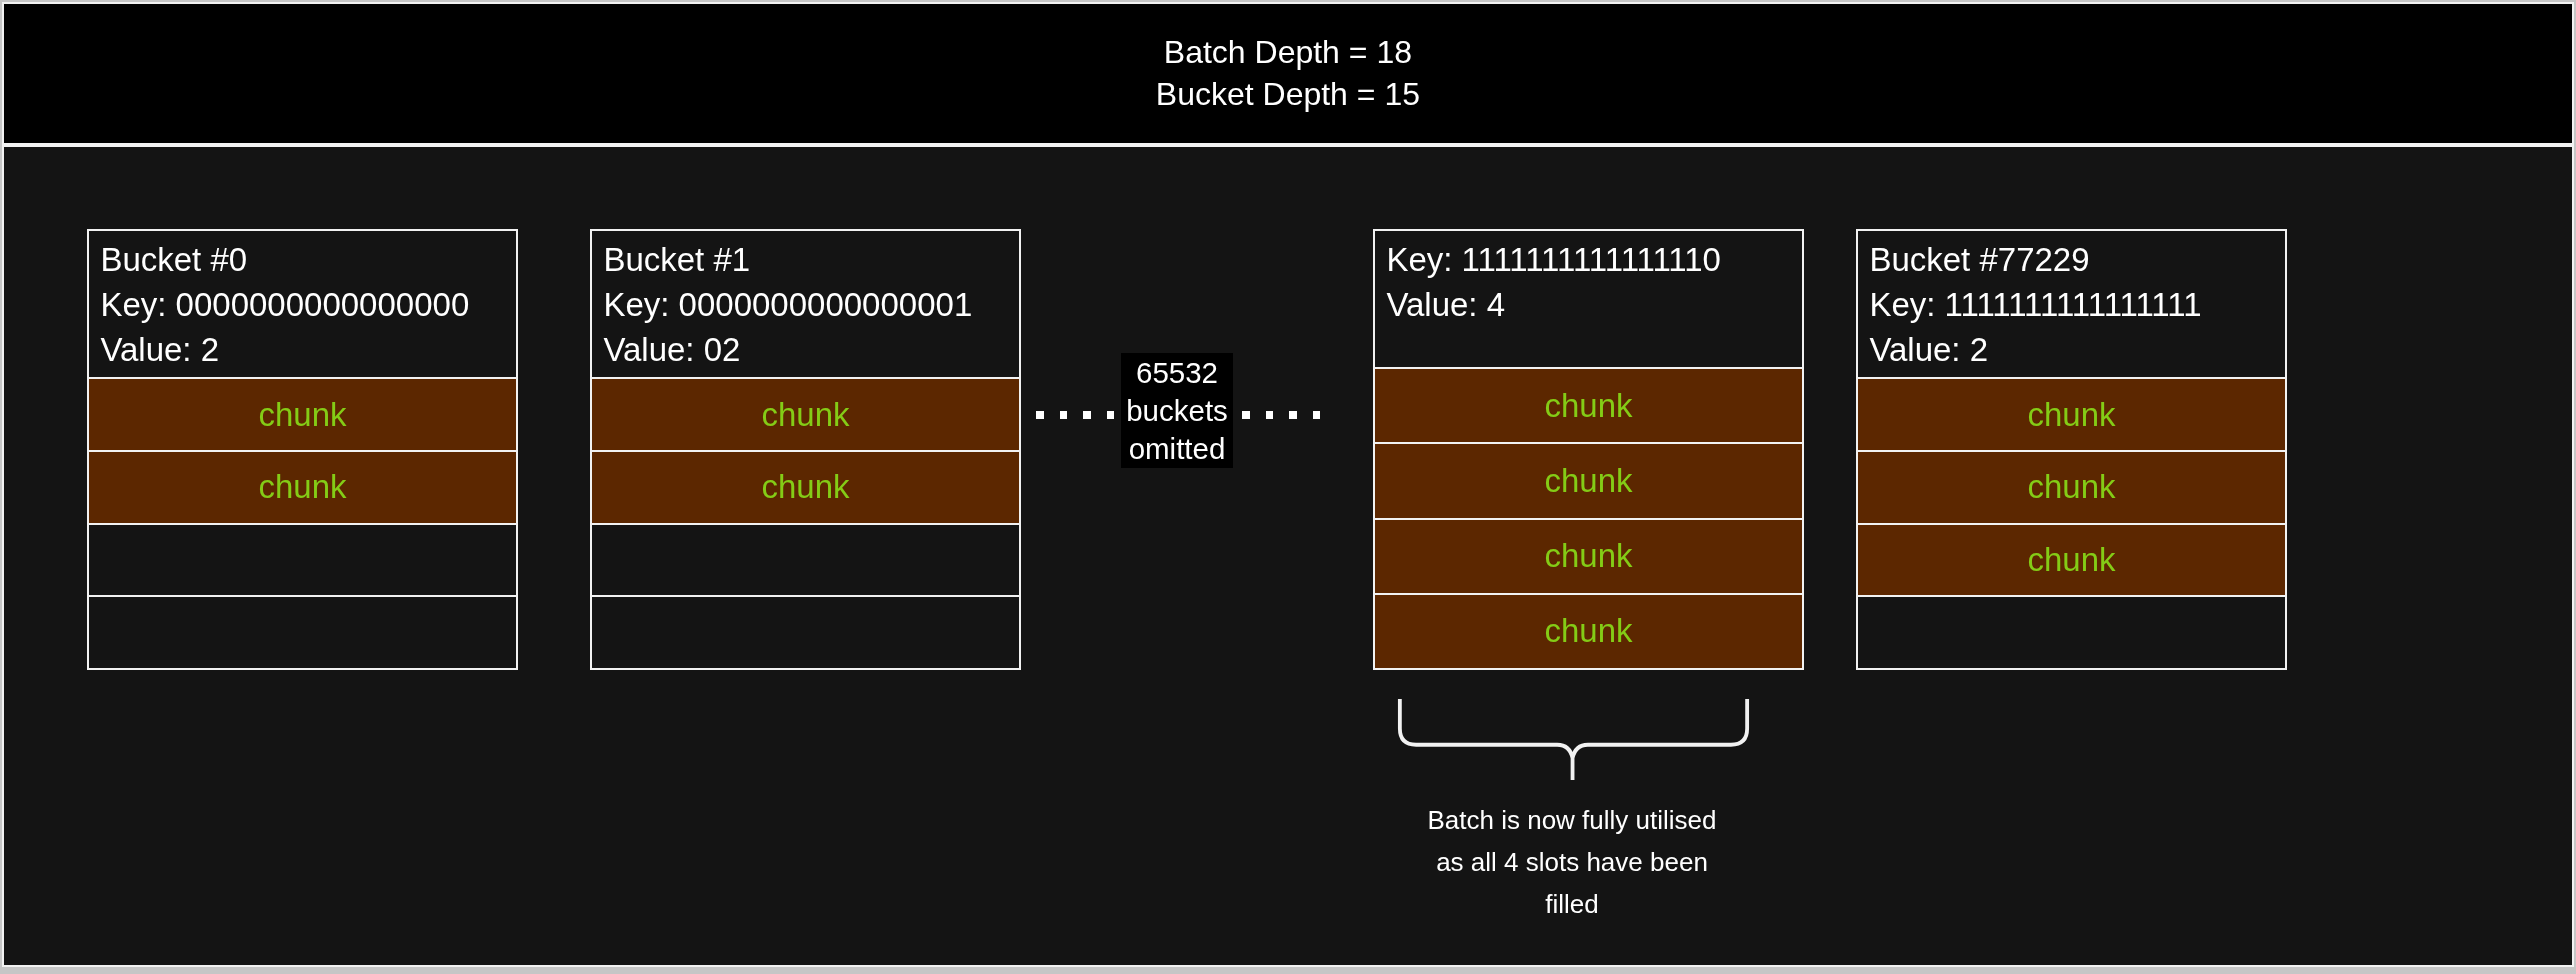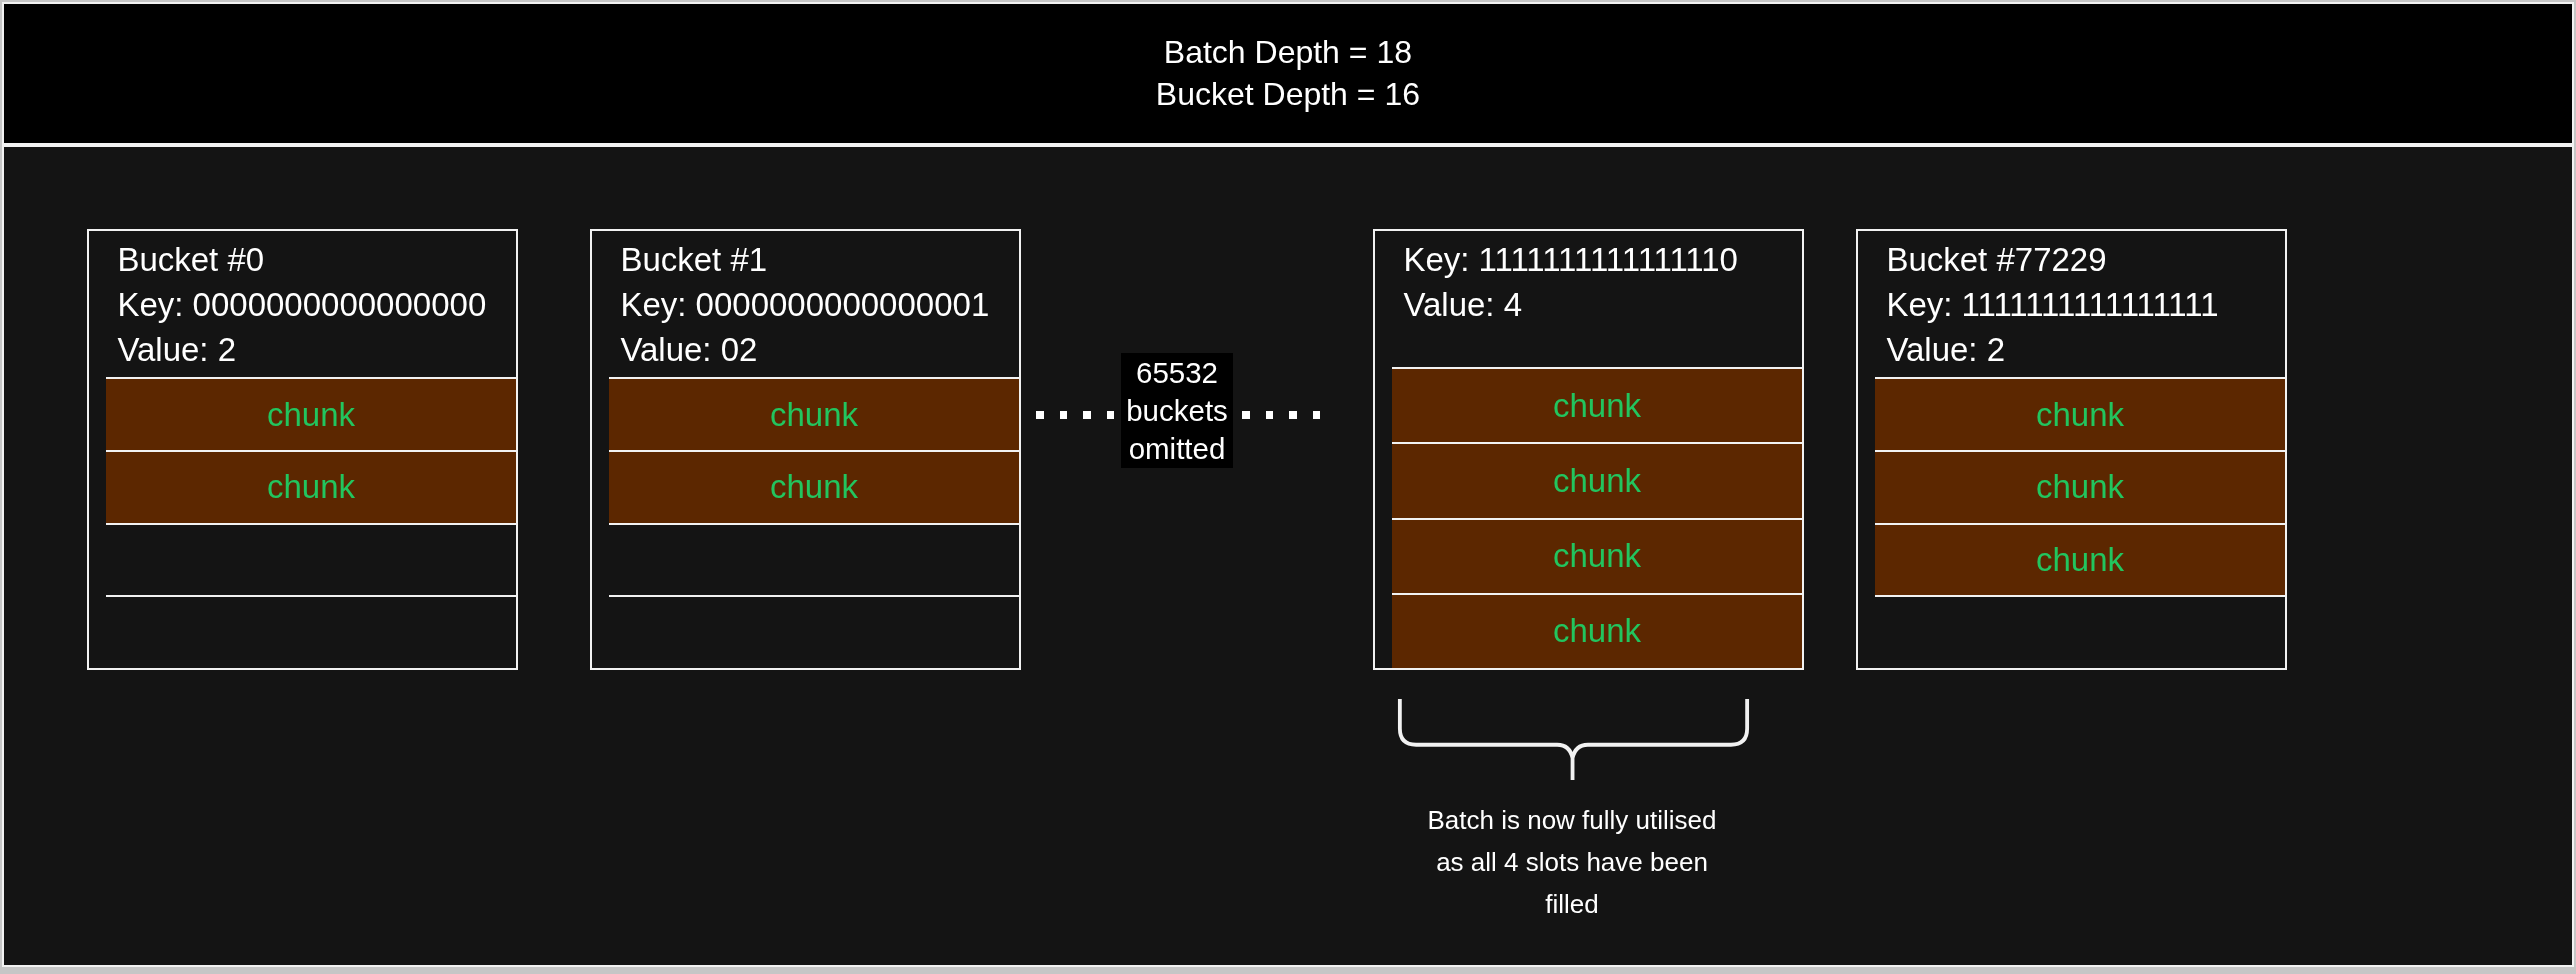--- a/index.html
+++ b/index.html
@@ -19,30 +19,30 @@
   }
   
   #canvas{
     left:1.9px;top:145px;width:2572px;height:822px;
     background:#141414;border:2.9px solid #f2f2f2;box-sizing:border-box;
   }
   
   .bucket{
     position:absolute;top:229px;width:431px;height:441px;
     border:2.9px solid #f2f2f2;box-sizing:border-box;
-    display:flex;flex-direction:column;background:#141414;padding-left:17px;
+    display:flex;flex-direction:column;background:#141414;
   }
   .bucket-info{
     flex:0 0 136px;padding:5.7px 11.4px;box-sizing:border-box;
     font-size:33px;line-height:45px;white-space:nowrap;
   }
   .bucket-row{
     flex:1 1 0;border-top:2.9px solid #f2f2f2;
     display:flex;align-items:center;justify-content:center;
-    font-size:33px;color:#22c55e;
+    font-size:33px;color:#84cc16;
   }
   .bucket-row.filled{background:#5c2700;}
   
   .dots{position:absolute;top:411px;display:flex;gap:16px;}
   .dot{width:7.6px;height:7.6px;background:#ffffff;}
   
   #omitted{
     left:1121px;top:353px;width:112px;height:115px;
     background:#000000;display:flex;align-items:center;justify-content:center;
     text-align:center;font-size:29.5px;line-height:38px;
@@ -52,21 +52,21 @@
   #caption{
     left:1366px;top:799px;width:412px;
     text-align:center;font-size:26px;line-height:42px;
   }
 </style>
 </head>
 <body>
 
 <div id="header" class="abs">
   <div>Batch Depth = 18</div>
-  <div>Bucket Depth = 16</div>
+  <div>Bucket Depth = 15</div>
 </div>
 
 <div id="canvas" class="abs"></div>
 
 <div class="bucket" style="left:87px">
   <div class="bucket-info">
     <div>Bucket #0</div>
     <div>Key: 0000000000000000</div>
     <div>Value: 2</div>
   </div>

